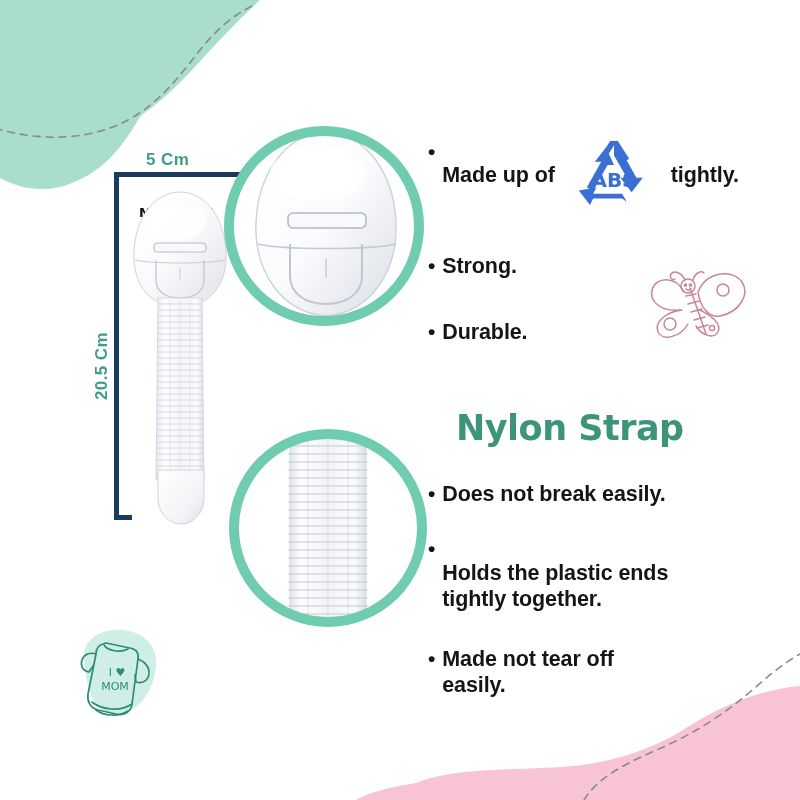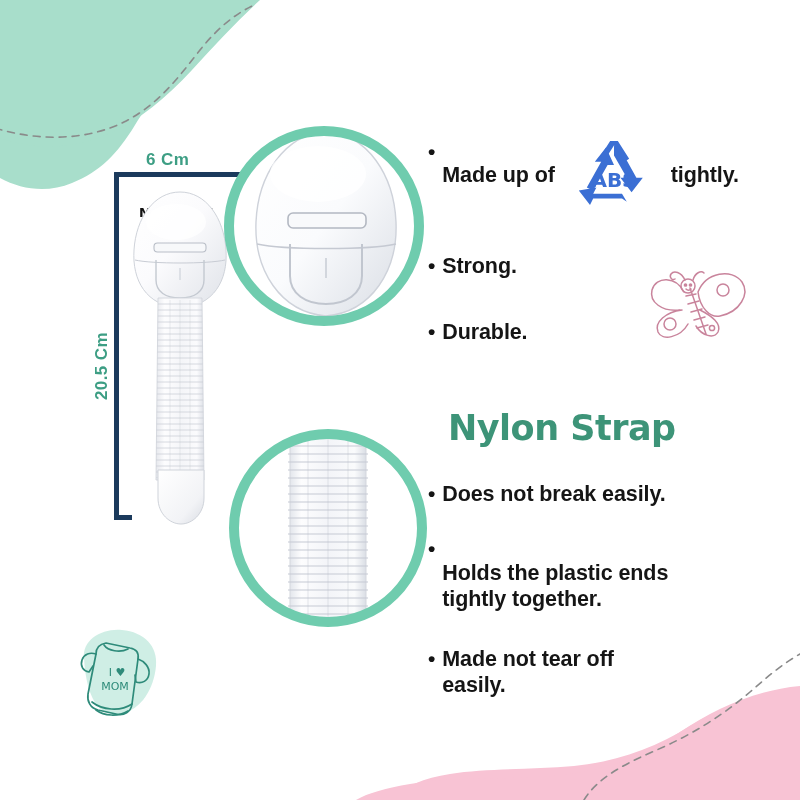--- a/index.html
+++ b/index.html
@@ -128,21 +128,21 @@
 
   <div>
 
     <div class="dim-line dim-h" style="left:114px;top:172px;width:178px;"></div>
 
     <div class="dim-line dim-v" style="left:114px;top:172px;height:348px;"></div>
 
     <div class="dim-cap" style="left:114px;top:515px;width:18px;height:5px;"></div>
   </div>
 
-  <div class="dim-label" id="label-width" style="left:146px;top:150px;">6 Cm</div>
+  <div class="dim-label" id="label-width" style="left:146px;top:150px;">5 Cm</div>
 
   <div class="dim-label" id="label-height" style="left:92px;top:400px;">20.5 Cm</div>
 
   <svg class="abs" id="product-wrap" style="left:118px;top:188px;" width="124" height="340" viewBox="0 0 124 340">
     <defs>
       <linearGradient id="headG" x1="0" y1="0" x2="1" y2="1">
         <stop offset="0%" stop-color="#ffffff"></stop>
         <stop offset="45%" stop-color="#fbfbfd"></stop>
         <stop offset="100%" stop-color="#dfe2e8"></stop>
       </linearGradient>
@@ -388,21 +388,21 @@
 
     <div class="gap-b"></div>
 
     <div class="bullet">
       <span class="dot">•</span>
       <span class="txt">Durable.</span>
     </div>
 
     <div style="height:62px;"></div>
 
-    <div class="sec-title" style="margin-left:20px;">Nylon Strap</div>
+    <div class="sec-title" style="margin-left:28px;">Nylon Strap</div>
 
     <div class="gap-c"></div>
 
     <div class="bullet">
       <span class="dot">•</span>
       <span class="txt">Does not break easily.</span>
     </div>
 
     <div class="gap-d"></div>
 

